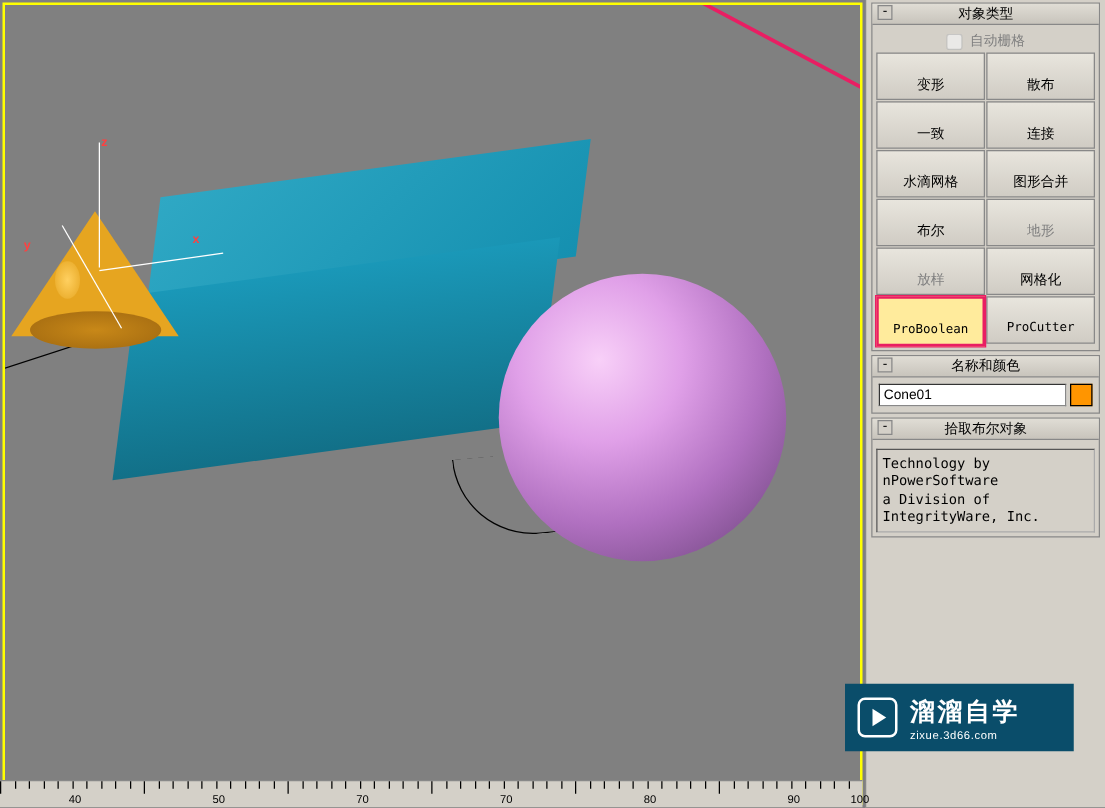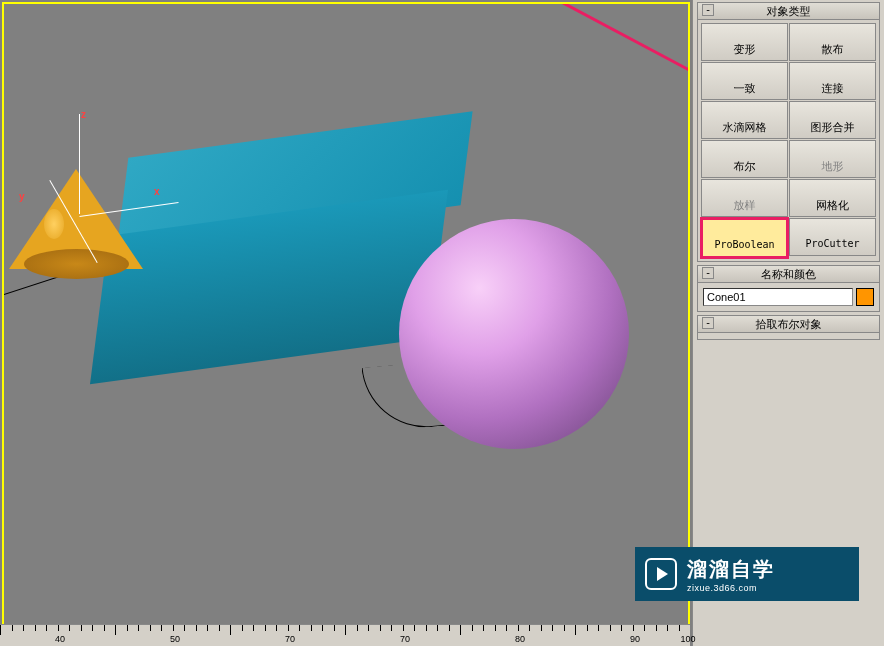--- a/index.html
+++ b/index.html
@@ -68,21 +68,21 @@
 .color-swatch { width: 18px; height: 18px; background: #ff9500; border: 1px solid #000; }
 
 .wide-btn { width: 100%; background: linear-gradient(#e8e5dd, #d0ccc4); border: 1px solid #888; font-size: 11px; padding: 2px 0; text-align: center; margin-bottom: 3px; height: 18px; line-height: 13px; cursor: pointer; }
 .radio-grid { display: grid; grid-template-columns: 1fr 1fr; gap: 1px 8px; padding: 0 4px; }
 .radio-item { font-size: 11px; display: flex; align-items: center; }
 .radio-item input { margin-right: 3px; }
 
 .tech-text { padding: 4px; font-size: 11px; font-family: monospace; line-height: 1.3; border: 1px inset #aaa; background: #d4d0c8; }
 
 
-.watermark { position: absolute; right: 25px; bottom: 45px; width: 224px; height: 54px; background: #0a4d6a; display: flex; align-items: center; padding: 6px 10px; gap: 10px; }
+.watermark { position: absolute; right: 25px; bottom: 45px; width: 183px; height: 54px; background: #0a4d6a; display: flex; align-items: center; padding: 6px 10px; gap: 10px; }
 .wm-icon { width: 32px; height: 32px; border: 2px solid #fff; border-radius: 6px; display: flex; align-items: center; justify-content: center; }
 .wm-icon-inner { width: 0; height: 0; border-top: 7px solid transparent; border-bottom: 7px solid transparent; border-left: 11px solid #fff; margin-left: 3px; }
 .wm-text { color: #fff; }
 .wm-main { font-size: 20px; font-weight: bold; letter-spacing: 2px; }
 .wm-sub { font-size: 9px; letter-spacing: 0.5px; }
 </style>
 </head>
 <body>
 
 <div class="container">
@@ -128,20 +128,24 @@
   </div>
 
   <div class="panel">
 
     <div class="rollout">
       <div class="rollout-header">
         <span class="minus">-</span>
         <span>对象类型</span>
       </div>
       <div class="rollout-body">
+        <div class="checkbox-row">
+          <input type="checkbox" disabled="" style="">
+          <span>自动栅格</span>
+        </div>
         <div class="btn-grid" id="obj-type-grid">
             <div class="btn">变形</div>
             <div class="btn">散布</div>
             <div class="btn">一致</div>
             <div class="btn">连接</div>
             <div class="btn">水滴网格</div>
             <div class="btn">图形合并</div>
             <div class="btn">布尔</div>
             <div class="btn disabled">地形</div>
             <div class="btn disabled">放样</div>
@@ -164,20 +168,26 @@
         </div>
       </div>
     </div>
 
     <div class="rollout">
       <div class="rollout-header">
         <span class="minus">-</span>
         <span>拾取布尔对象</span>
       </div>
       <div class="rollout-body">
+        <div class="tech-text" id="tech-text" style="margin-top:4px;">
+            <div>Technology by</div>
+            <div>nPowerSoftware</div>
+            <div>a Division of</div>
+            <div>IntegrityWare, Inc.</div>
+          </div>
       </div>
     </div>
 
   </div>
 </div>
 
 <div class="ruler">
   <div class="ruler-ticks" id="ruler-ticks">
       <div class="ruler-tick major" style="left: 0px;"></div>
       <div class="ruler-tick" style="left: 11.5px;"></div>

